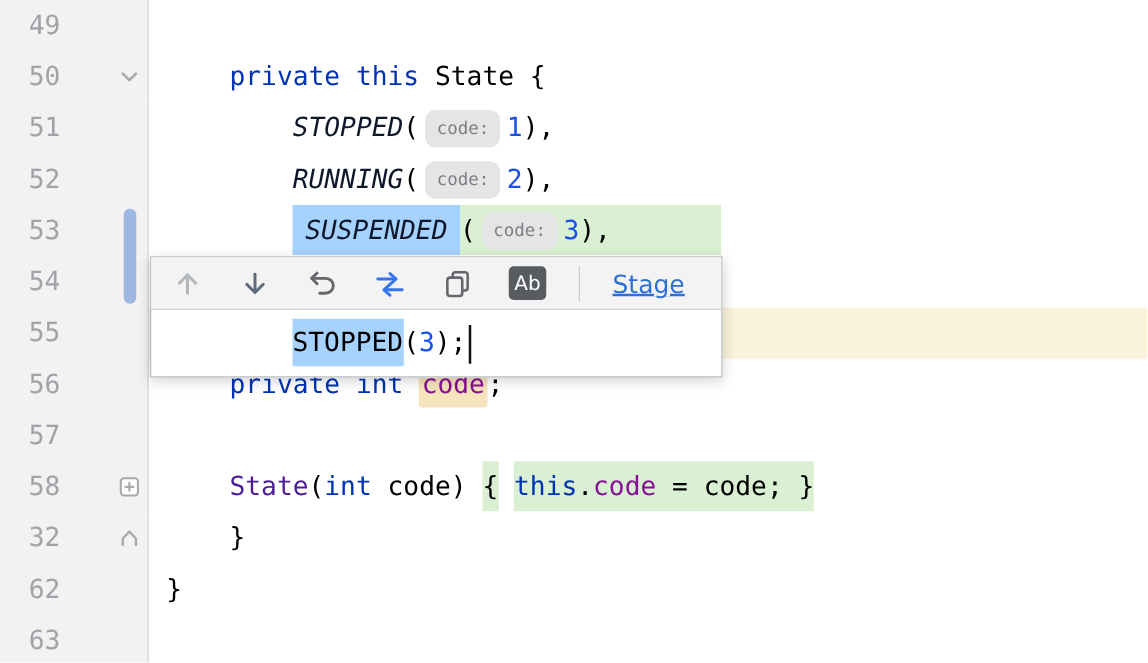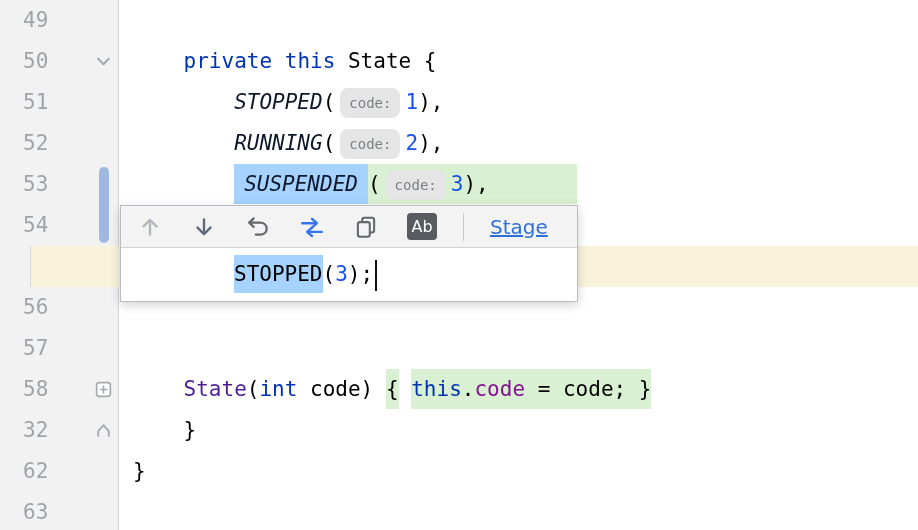--- a/index.html
+++ b/index.html
@@ -109,26 +109,28 @@
         <span class="ln">53</span>
         <span class="gut"></span>
         <pre class="code"><span>        </span><span class="enum sel">SUSPENDED</span><span class="green"><span>(</span><span class="hint">code:</span><span class="num">3</span><span>),</span><span>       </span></span></pre>
       </div>
       <div class="row">
         <span class="ln">54</span>
         <span class="gut"></span>
         <pre class="code"></pre>
       </div>
       <div class="row current">
+        <span class="ln">55</span>
         <span class="gut"></span>
         <pre class="code"></pre>
       </div>
       <div class="row">
         <span class="ln">56</span>
         <span class="gut"></span>
+        <pre class="code"><span>    </span><span class="kw">private</span><span> </span><span class="kw">int</span><span> </span><span class="field-hl">code</span><span>;</span></pre>
       </div>
       <div class="row">
         <span class="ln">57</span>
         <span class="gut"></span>
         <pre class="code"></pre>
       </div>
       <div class="row">
         <span class="ln">58</span>
         <span class="gut">
           <span style="display: flex;">

